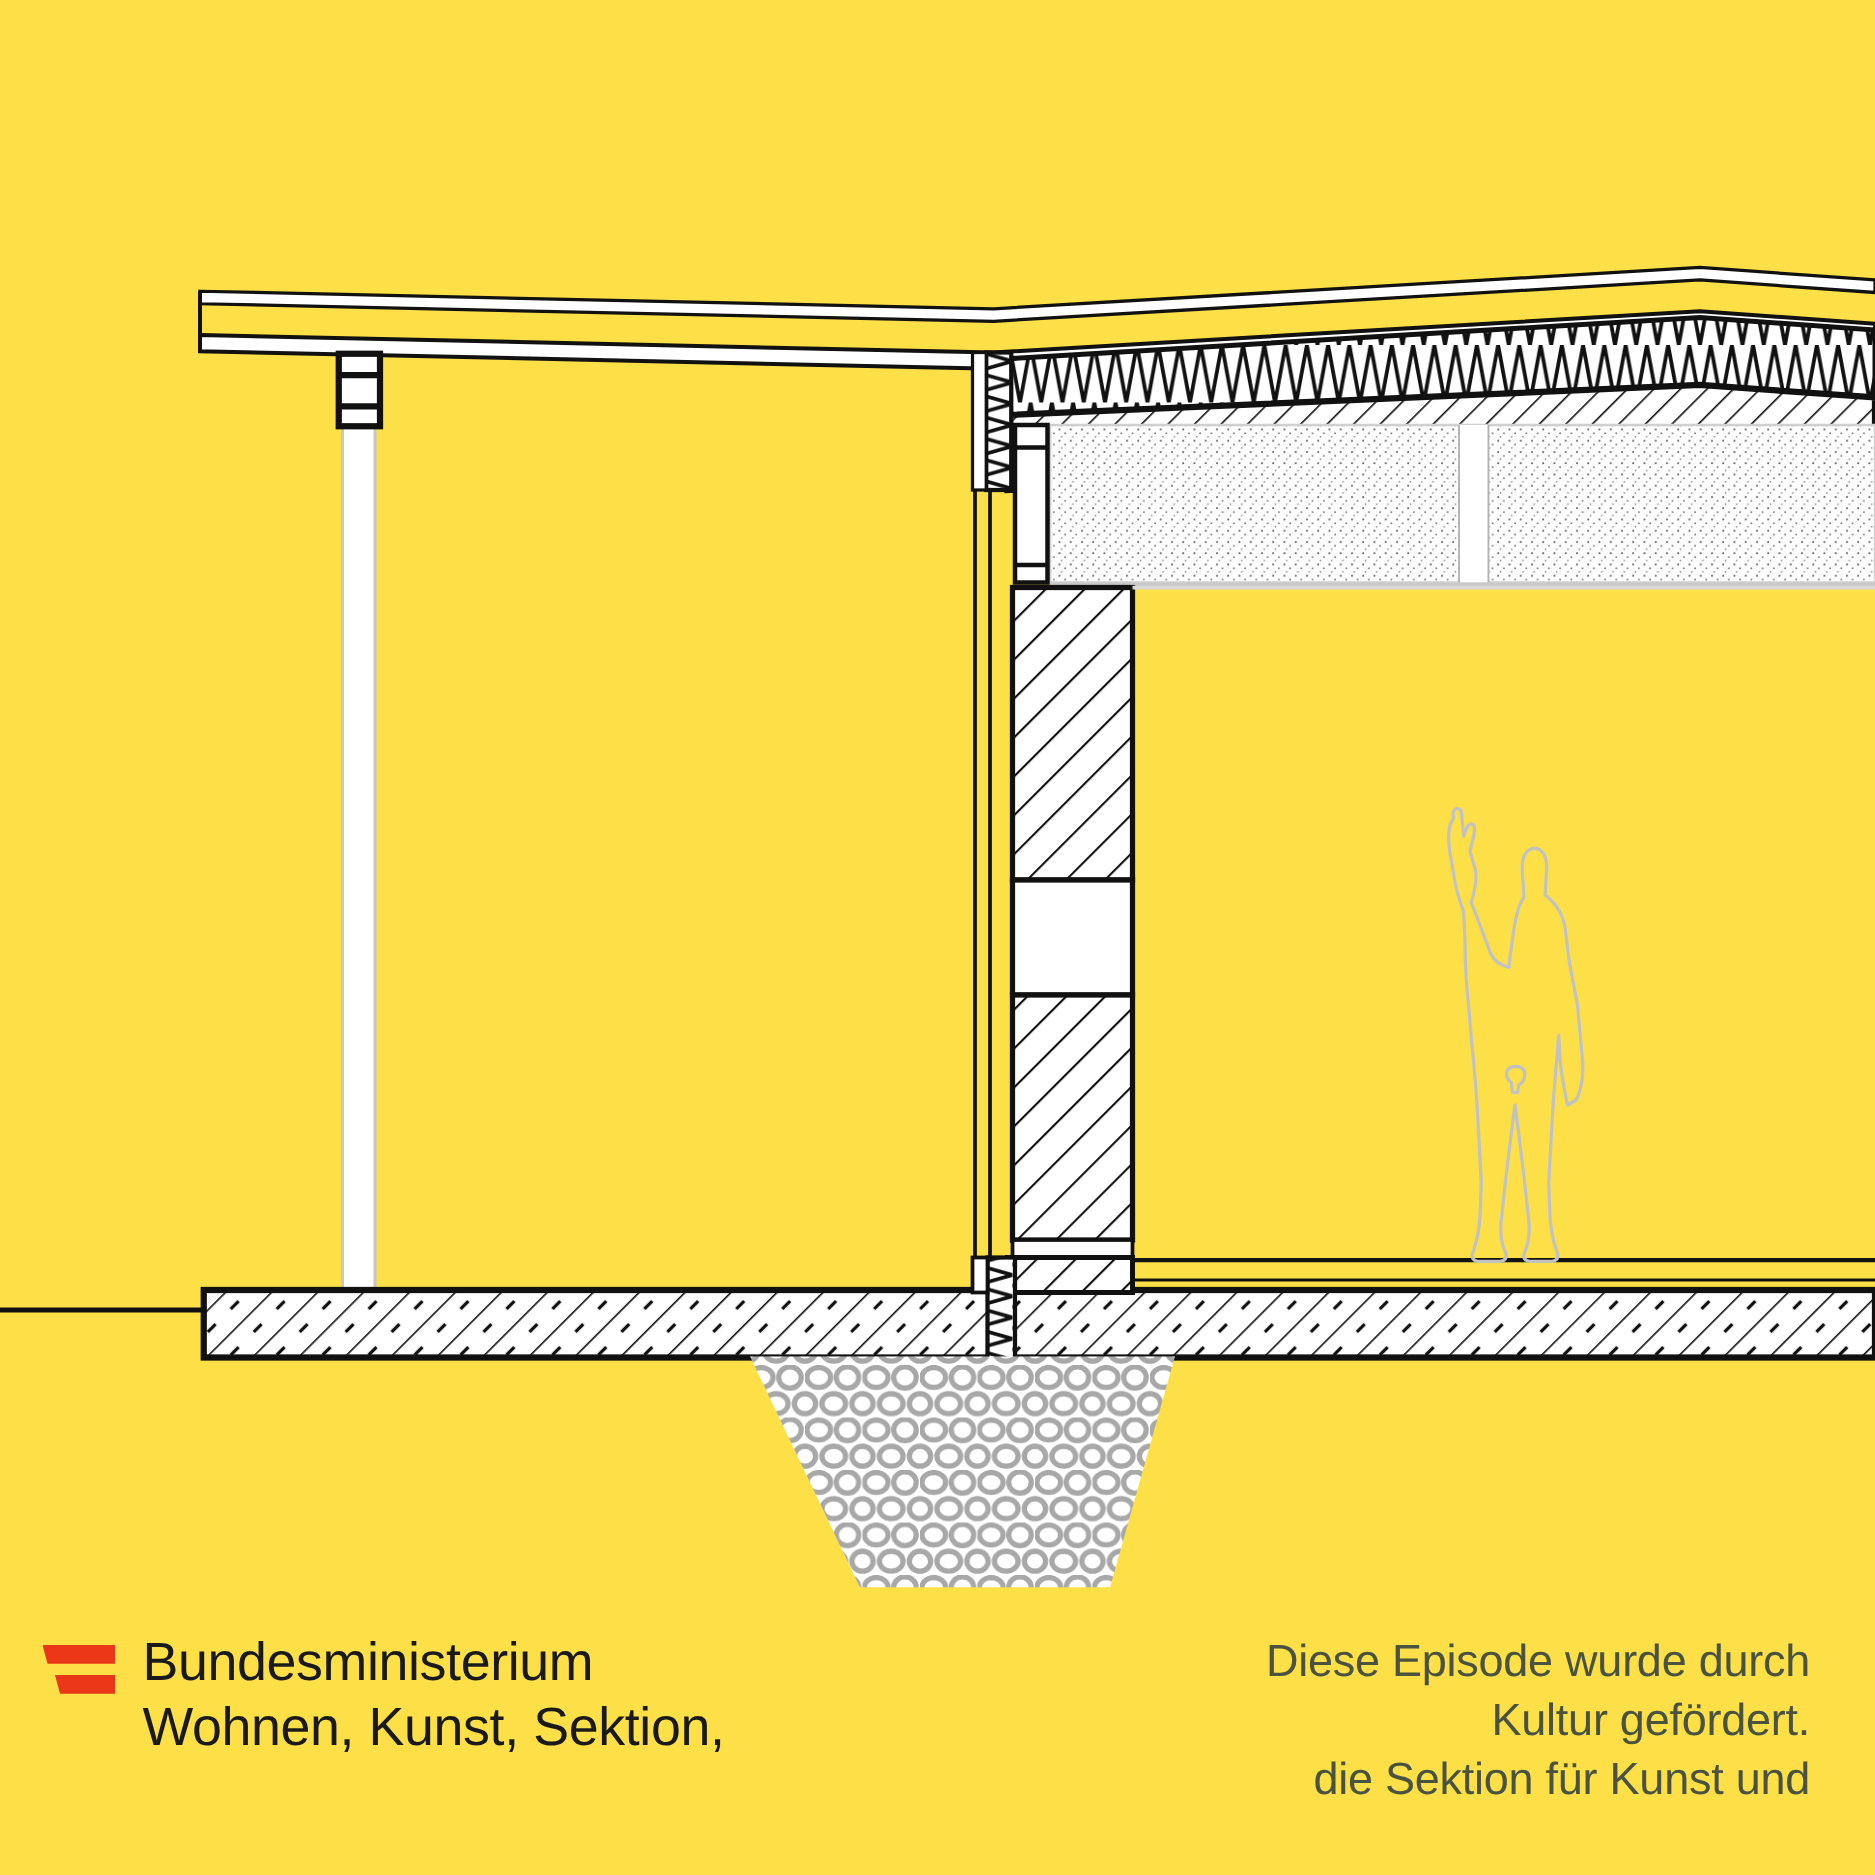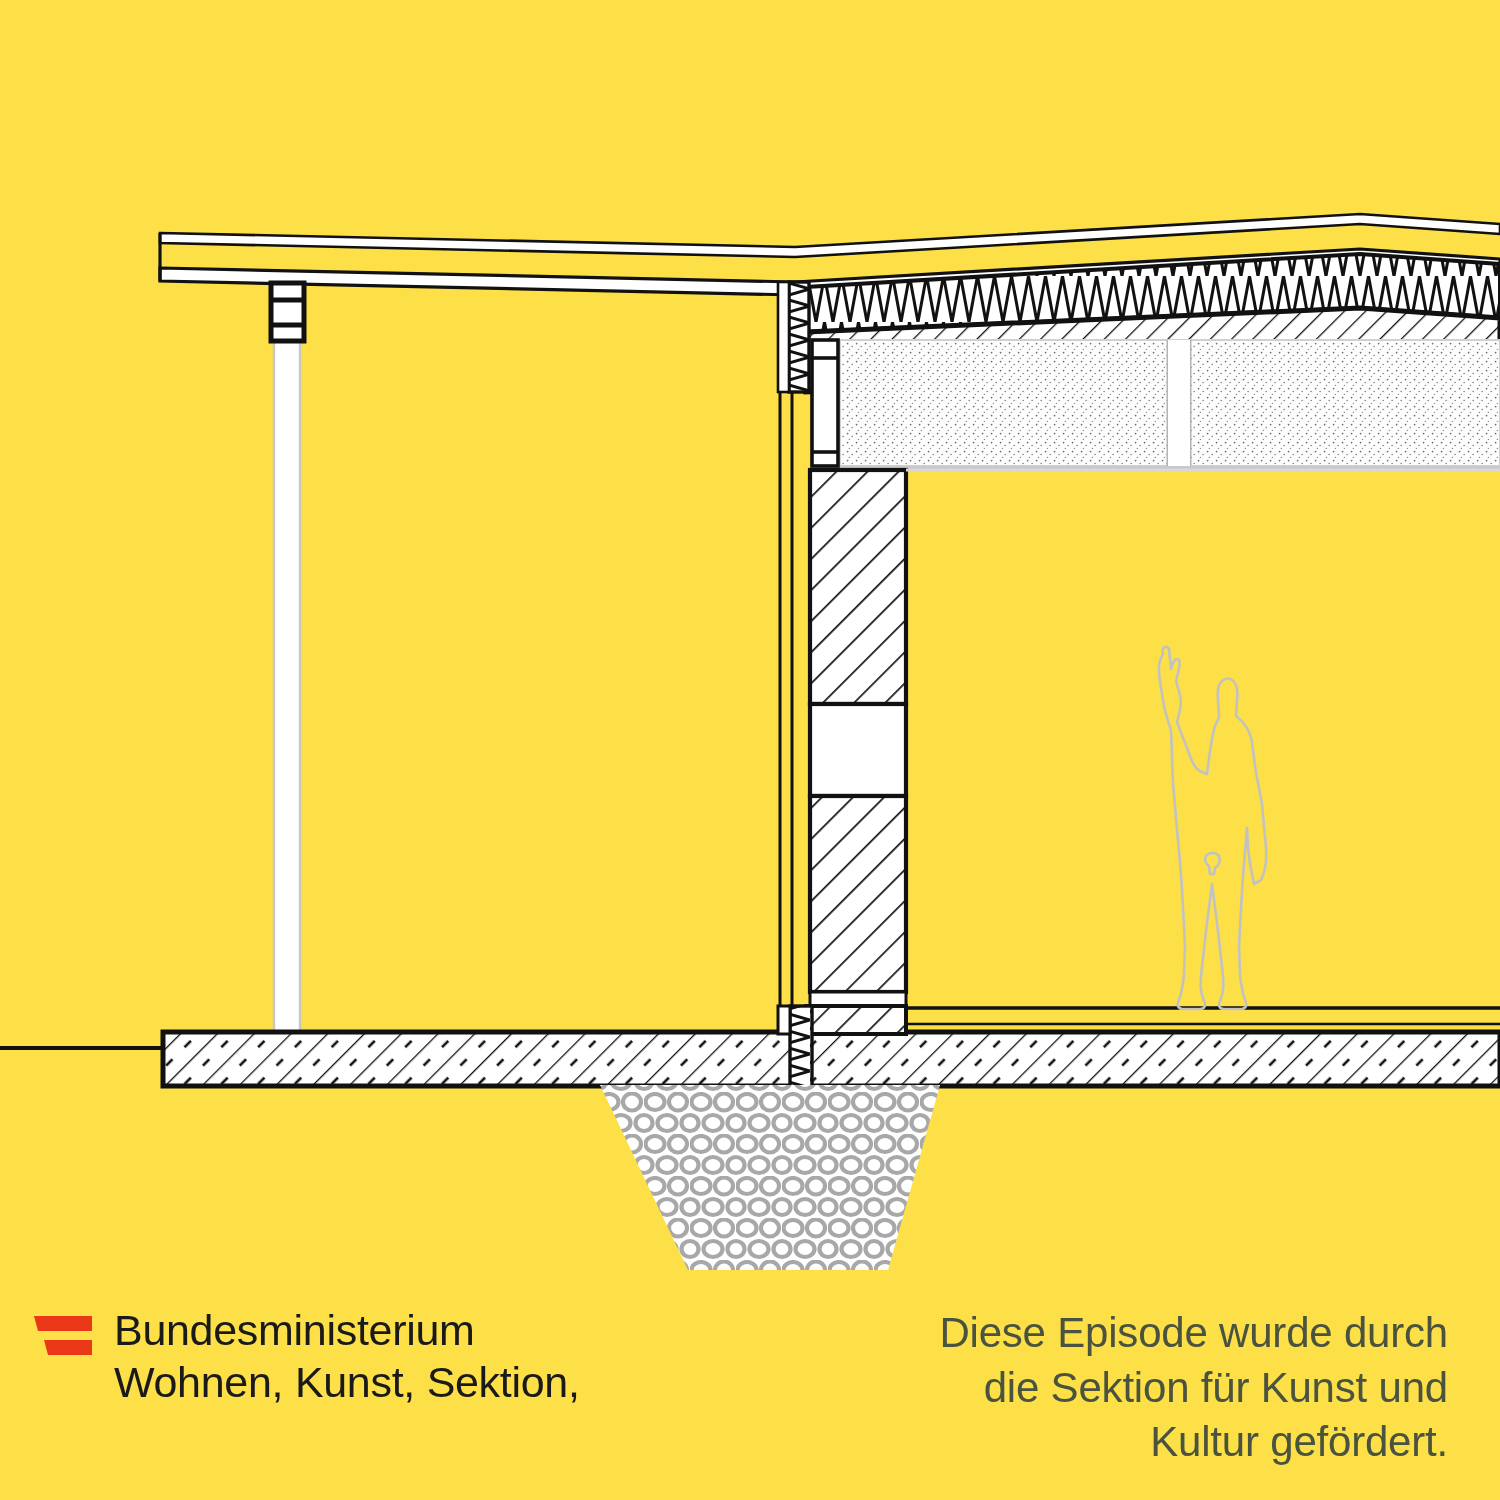--- a/index.html
+++ b/index.html
@@ -59,21 +59,21 @@
     white-space: nowrap;
   }
   #ministry-text div { display: block; }
   #funding-block {
     position: absolute;
     right: 52px;
     top: 16px;
     width: 560px;
     text-align: right;
     font-family: "Liberation Sans", sans-serif;
-    font-size: 42px;
+    font-size: 36px;
     line-height: 1.30;
     color: #4a5340;
     letter-spacing: -0.2px;
   }
   #funding-block div { display: block; }
 </style>
 </head>
 <body>
 
 <div id="page">
@@ -267,19 +267,19 @@
         <polygon points="10,24 58,24 58,39 14,39" fill="#ea3717"></polygon>
       </svg>
       <div id="ministry-text">
         <div>Bundesministerium</div>
         <div>Wohnen, Kunst, Sektion,</div>
       </div>
     </div>
 
     <div id="funding-block">
       <div>Diese Episode wurde durch</div>
+      <div>Kultur gefördert.</div>
       <div>die Sektion für Kunst und</div>
-      <div>Kultur gefördert.</div>
     </div>
 
   </div>
 
 </div>
 
 </body></html>

